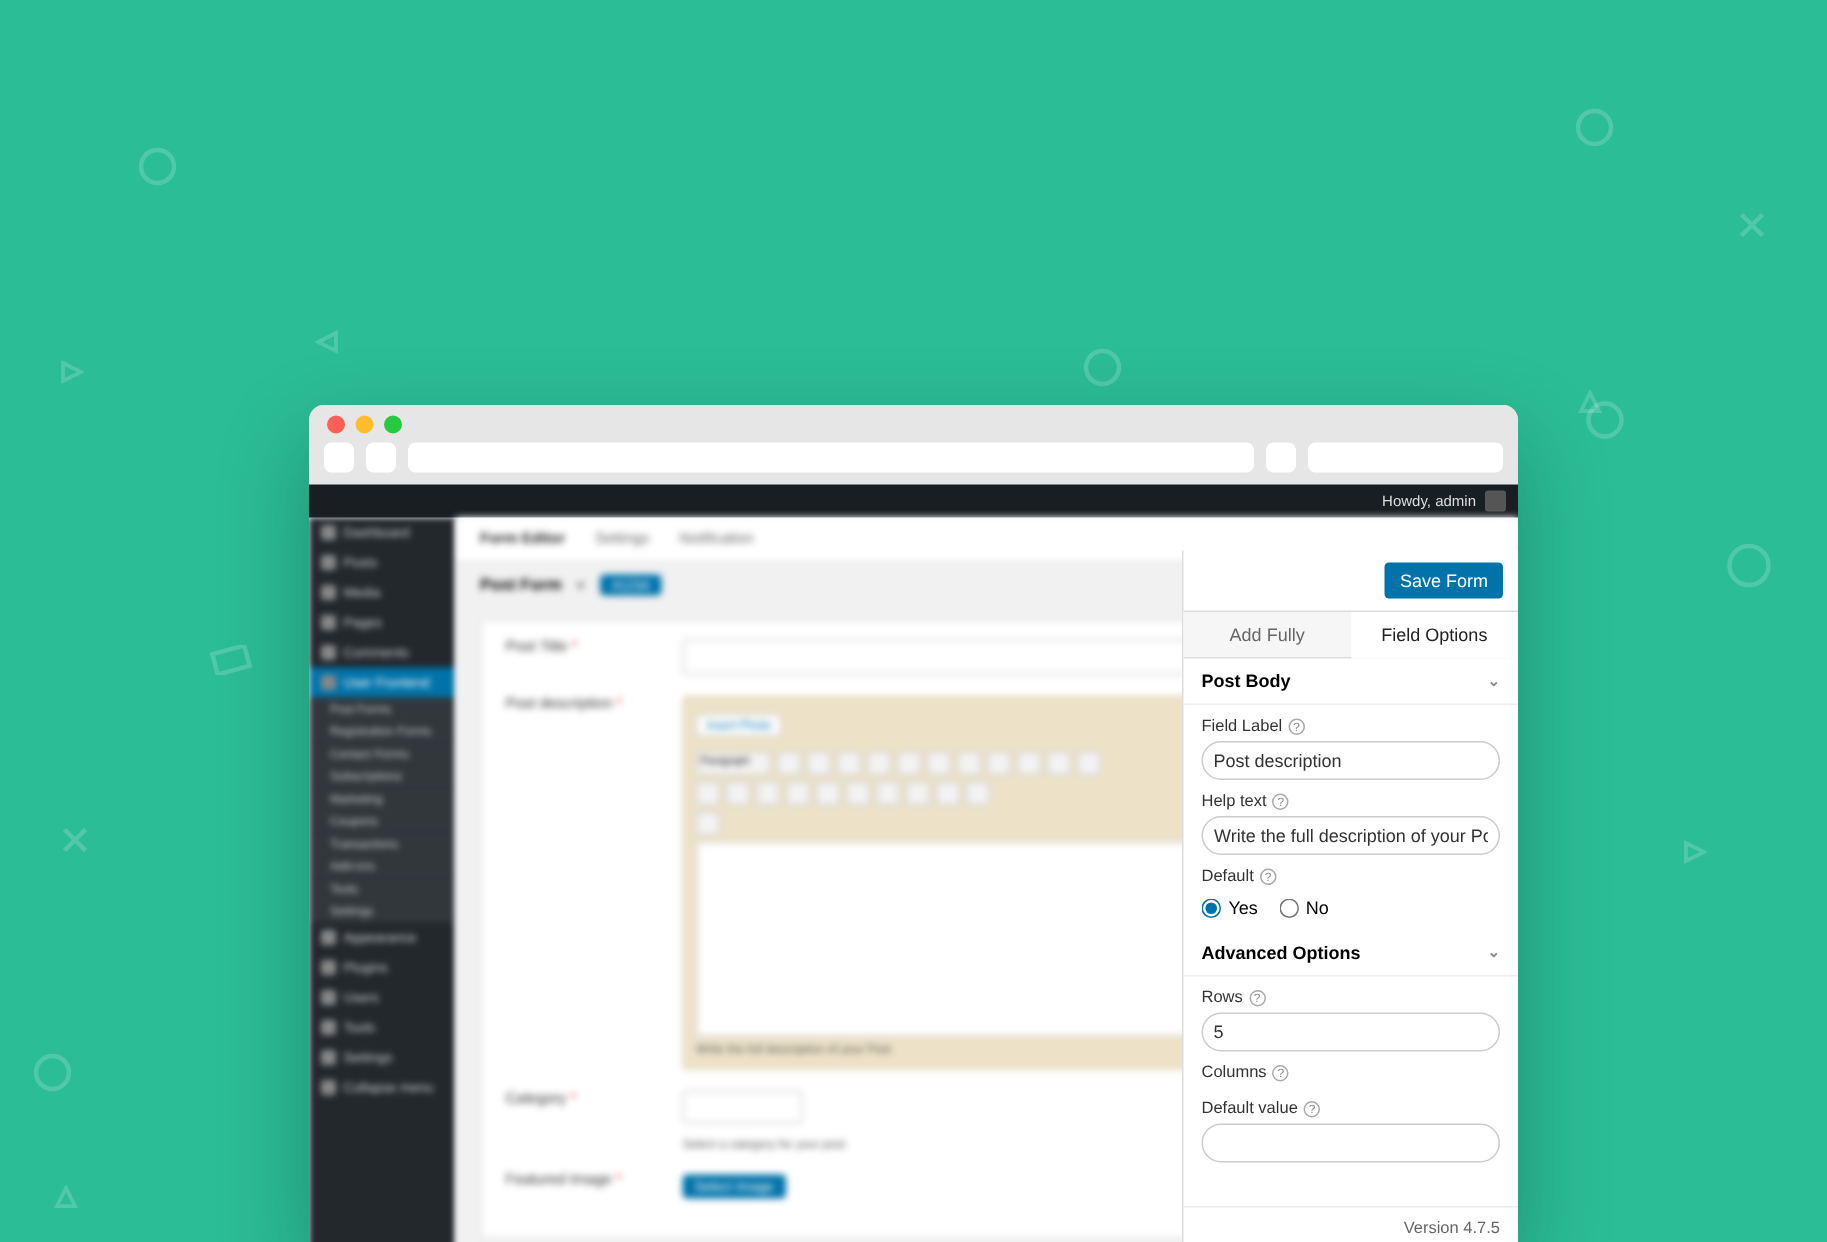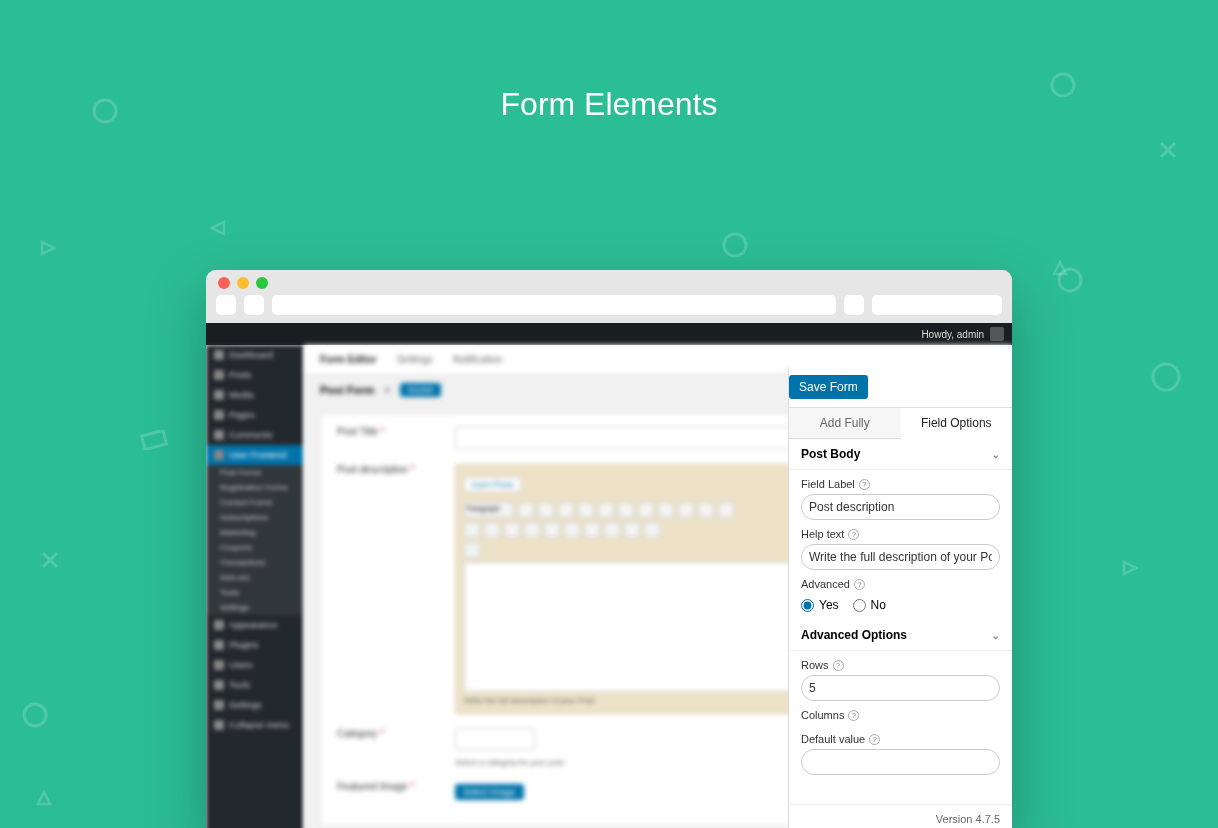--- a/index.html
+++ b/index.html
@@ -78,21 +78,21 @@
   .rich-help{font-size:8px;color:#555;margin-top:4px;}
   .sel-box{display:inline-block;height:22px;width:80px;border:1px solid #ccc;background:#fff;border-radius:3px;}
   .btn-blue{display:inline-block;background:#0073aa;color:#fff;font-size:9px;padding:3px 8px;border-radius:3px;}
 
   
   .right-panel {
     position:absolute; right:0; top:22px; bottom:0; width:224px;
     background:#fff; border-left:1px solid #ddd; font-size:12px;
     display:flex; flex-direction:column;
   }
-  .rp-save{display:flex;padding:8px 0;}
+  .rp-save{display:flex;justify-content:flex-end;padding:8px 10px;}
   .rp-save button{
     background:#0073aa;color:#fff;border:none;border-radius:3px;
     padding:5px 10px;font-size:12px;cursor:pointer;
   }
   .rp-tabs{display:flex;border:1px solid #ddd;border-left:none;border-right:none;
     font-size:12px;color:#666;}
   .rp-tabs .tab{flex:1;text-align:center;padding:8px 0;cursor:pointer;background:#f6f6f6;}
   .rp-tabs .tab.active{background:#fff;color:#222;font-weight:500;border-bottom:1px solid #fff;
     margin-bottom:-1px;}
   .rp-body{flex:1;overflow-y:auto;padding:0;}
@@ -154,21 +154,20 @@
     </svg>
   <svg style="right:40px;top:140px" width="20" height="20">
       <path d="M3 3 L17 17 M17 3 L3 17" stroke="#fff" stroke-width="3"></path>
     </svg>
   <svg style="left:1055px;top:265px" width="30" height="30">
       <circle cx="15" cy="15" r="11" fill="none" stroke="#fff" stroke-width="3"></circle>
     </svg>
 </div>
 
 <div class="hdr">
-  <h2>Form Elements</h2>
 </div>
 
 <div class="window">
   <div class="titlebar">
     <div class="tl-dot dot-red"></div>
     <div class="tl-dot dot-yel"></div>
     <div class="tl-dot dot-grn"></div>
   </div>
   <div class="addrbar">
     <div class="box sq"></div>
@@ -344,21 +343,21 @@
           <div class="rp-field">
             <div class="rp-label">
                 <span>Help text</span>
                 <span class="help-ic">?</span>
               </div>
             <input class="rp-input" value="Write the full description of your Post" style="">
           </div>
 
           <div class="rp-field">
             <div class="rp-label">
-                <span>Advanced</span>
+                <span>Default</span>
                 <span class="help-ic">?</span>
               </div>
             <div class="rp-radios">
               <label>
                   <input type="radio" name="req" checked="" style="">
                   <span>Yes</span>
                 </label>
               <label>
                   <input type="radio" name="req" style="">
                   <span>No</span>

